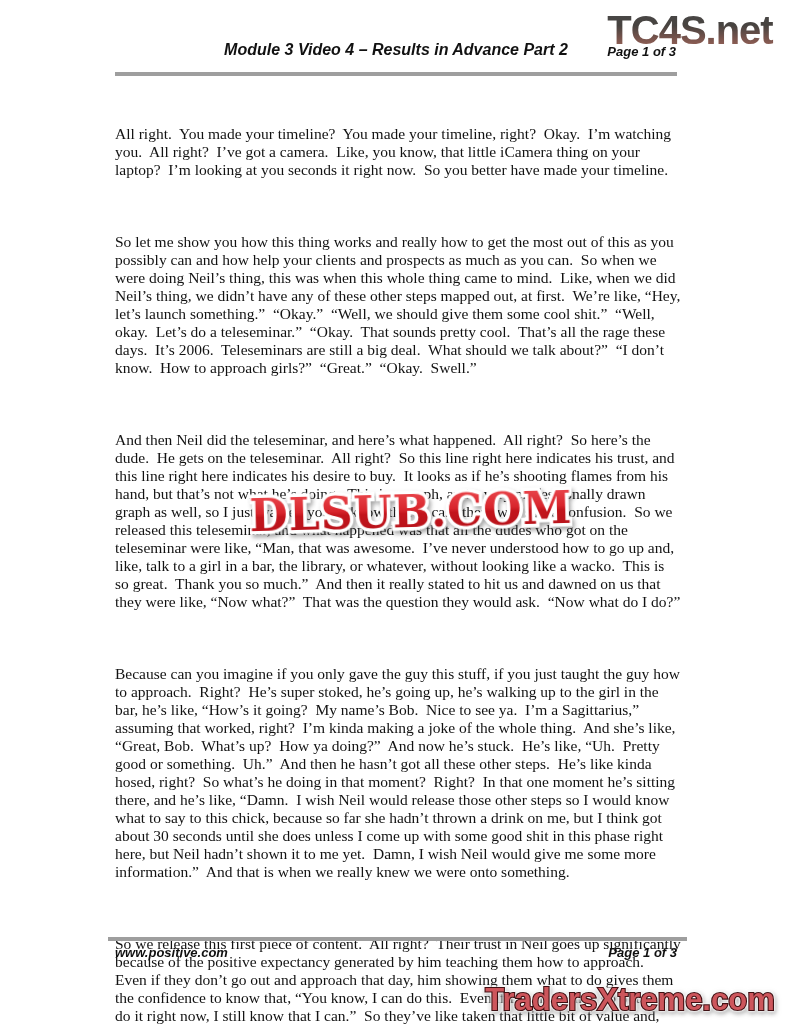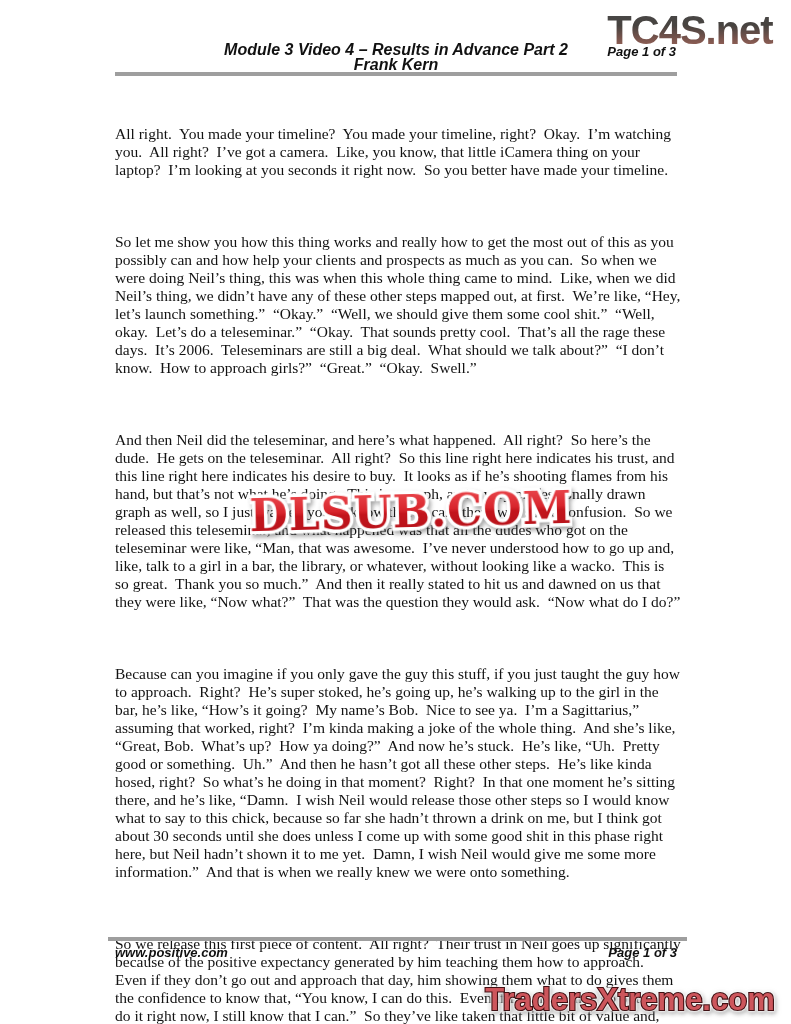--- a/index.html
+++ b/index.html
@@ -63,21 +63,20 @@
         <stop offset="100%" stop-color="#a26b5f"></stop>
       </linearGradient>
     </defs>
     <text x="98" y="41" text-anchor="middle" font-family="Liberation Sans, sans-serif" font-weight="bold" font-size="40" letter-spacing="-1" fill="url(#tc4s-grad)">TC4S.net</text>
   </svg>
 
   <div class="page-num-top">Page 1 of 3</div>
 
   <div class="header">
     <div>Module 3 Video 4 – Results in Advance Part 2</div>
-    <div>Frank Kern</div>
   </div>
 
   <div class="rule rule-top"></div>
 
   <div class="body-text">
     <p>All right.  You made your timeline?  You made your timeline, right?  Okay.  I’m watching you.  All right?  I’ve got a camera.  Like, you know, that little iCamera thing on your laptop?  I’m looking at you seconds it right now.  So you better have made your timeline.</p>
     <p>So let me show you how this thing works and really how to get the most out of this as you possibly can and how help your clients and prospects as much as you can.  So when we were doing Neil’s thing, this was when this whole thing came to mind.  Like, when we did Neil’s thing, we didn’t have any of these other steps mapped out, at first.  We’re like, “Hey, let’s launch something.”  “Okay.”  “Well, we should give them some cool shit.”  “Well, okay.  Let’s do a teleseminar.”  “Okay.  That sounds pretty cool.  That’s all the rage these days.  It’s 2006.  Teleseminars are still a big deal.  What should we talk about?”  “I don’t know.  How to approach girls?”  “Great.”  “Okay.  Swell.”</p>
     <p>And then Neil did the teleseminar, and here’s what happened.  All right?  So here’s the dude.  He gets on the teleseminar.  All right?  So this line right here indicates his trust, and this line right here indicates his desire to buy.  It looks as if he’s shooting flames from his hand, but that’s not what he’s doing.  This is a graph, and a very professionally drawn graph as well, so I just wanted you to know that in case there was some confusion.  So we released this teleseminar, and what happened was that all the dudes who got on the teleseminar were like, “Man, that was awesome.  I’ve never understood how to go up and, like, talk to a girl in a bar, the library, or whatever, without looking like a wacko.  This is so great.  Thank you so much.”  And then it really stated to hit us and dawned on us that they were like, “Now what?”  That was the question they would ask.  “Now what do I do?”</p>
     <p>Because can you imagine if you only gave the guy this stuff, if you just taught the guy how to approach.  Right?  He’s super stoked, he’s going up, he’s walking up to the girl in the bar, he’s like, “How’s it going?  My name’s Bob.  Nice to see ya.  I’m a Sagittarius,” assuming that worked, right?  I’m kinda making a joke of the whole thing.  And she’s like, “Great, Bob.  What’s up?  How ya doing?”  And now he’s stuck.  He’s like, “Uh.  Pretty good or something.  Uh.”  And then he hasn’t got all these other steps.  He’s like kinda hosed, right?  So what’s he doing in that moment?  Right?  In that one moment he’s sitting there, and he’s like, “Damn.  I wish Neil would release those other steps so I would know what to say to this chick, because so far she hadn’t thrown a drink on me, but I think got about 30 seconds until she does unless I come up with some good shit in this phase right here, but Neil hadn’t shown it to me yet.  Damn, I wish Neil would give me some more information.”  And that is when we really knew we were onto something.</p>
     <p>So we release this first piece of content.  All right?  Their trust in Neil goes up significantly because of the positive expectancy generated by him teaching them how to approach.  Even if they don’t go out and approach that day, him showing them what to do gives them the confidence to know that, “You know, I can do this.  Even if I’m not gonna go out and do it right now, I still know that I can.”  So they’ve like taken that little bit of value and, like, sorta put in their pocket to use later, or to use tonight.  Who knows?  Right?  But the important thing is, they have this positive expectancy of, “I know I can do</p>

